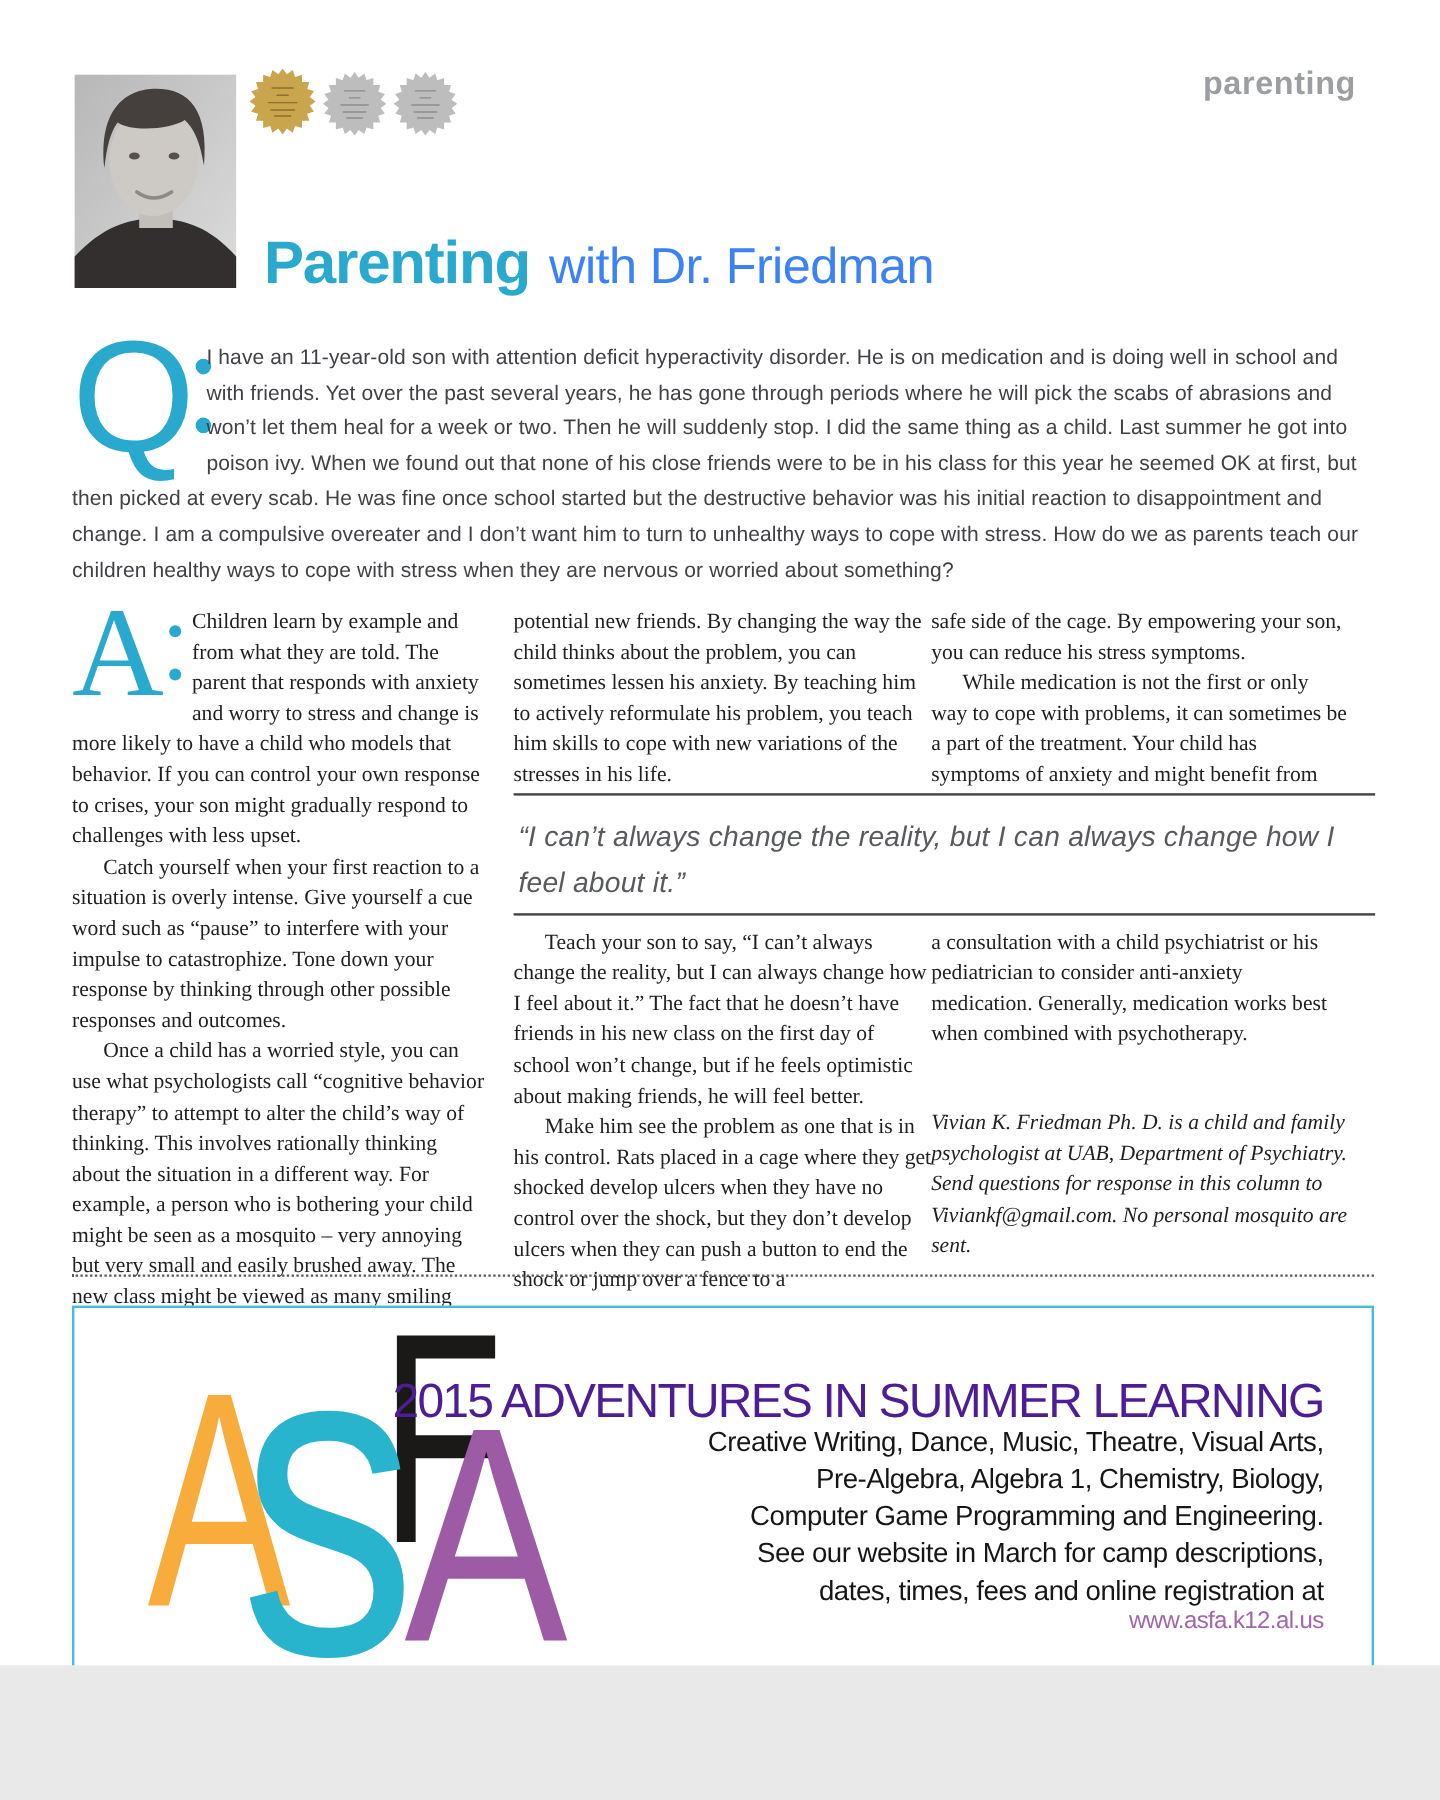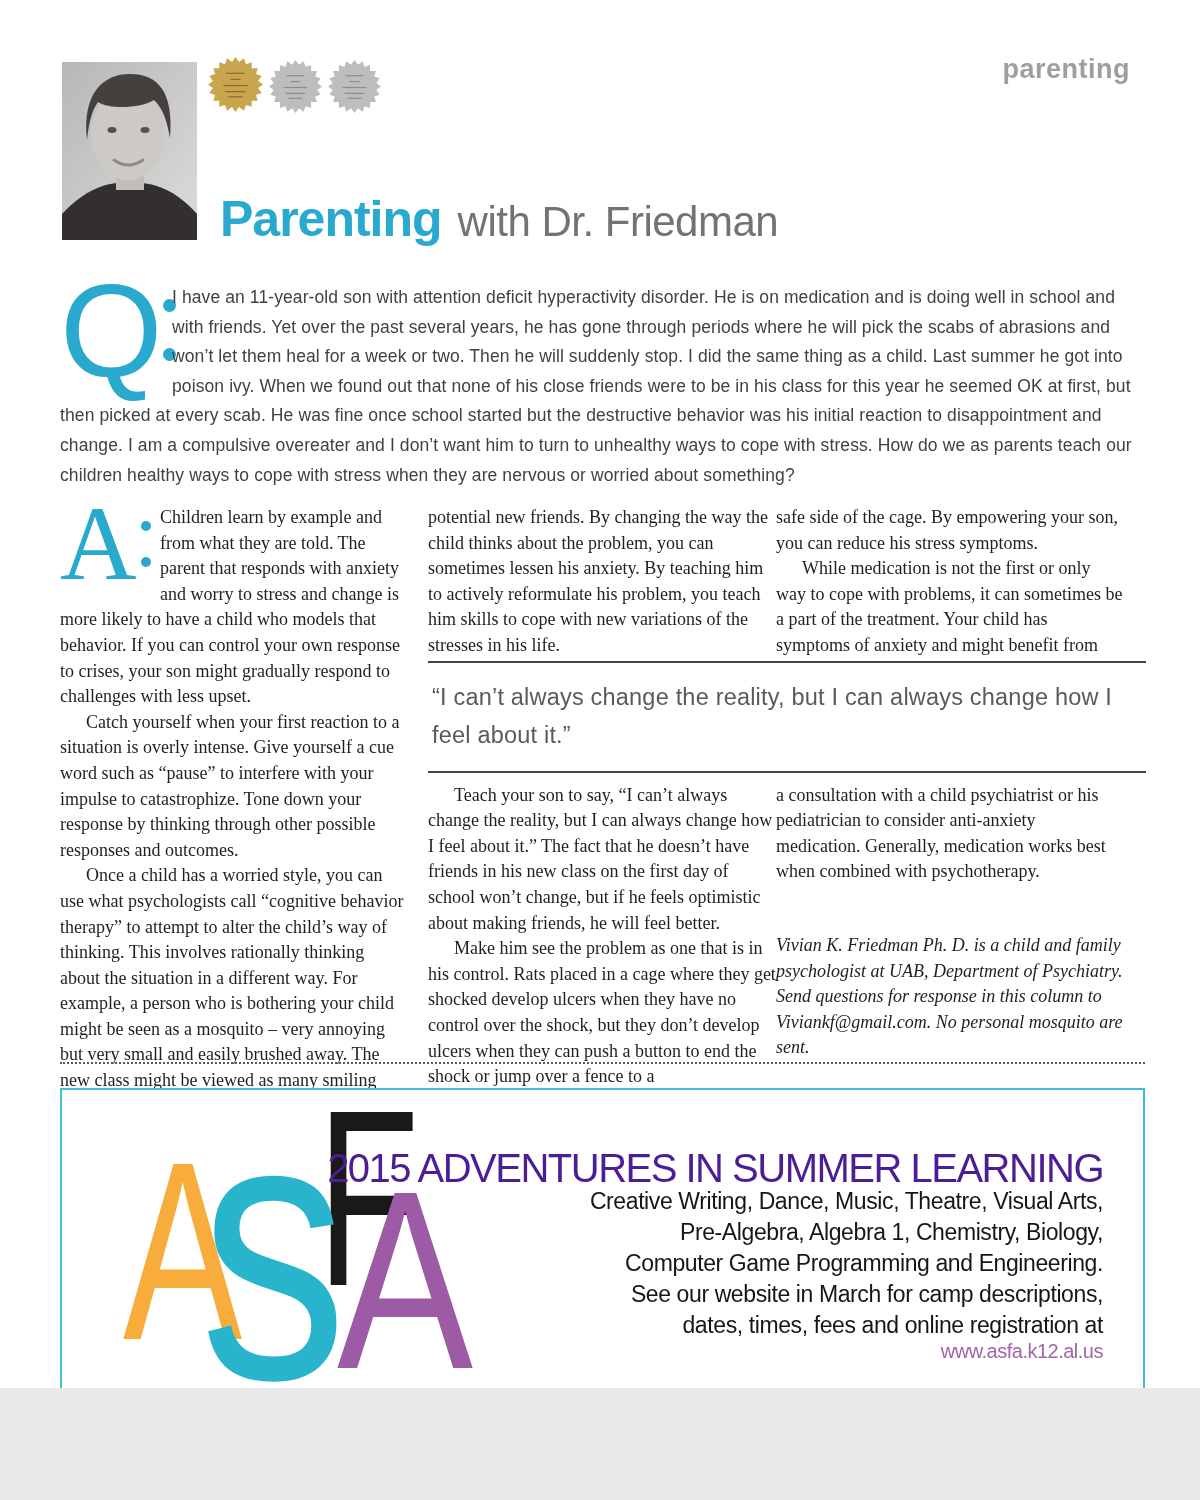--- a/index.html
+++ b/index.html
@@ -11,21 +11,21 @@
   .author-photo{position:absolute;left:62px;top:62px;width:135px;height:178px;}
   .badges{position:absolute;left:208px;top:57px;display:flex;gap:6px;align-items:flex-start;}
   .badge{width:55px;height:55px;}
   .badge.silver{margin-top:3px;width:53px;height:53px;}
   .section-label{
     position:absolute;top:54px;right:70px;font-size:27px;font-weight:bold;
     color:#9d9ea2;letter-spacing:0.5px;
   }
   .title-row{position:absolute;left:220px;top:190px;display:flex;align-items:baseline;}
   .title-accent{font-size:50px;font-weight:800;color:#29a9ce;letter-spacing:-1px;}
-  .title-rest{font-size:42px;font-weight:300;color:#737373;margin-left:16px;letter-spacing:-0.5px;}
+  .title-rest{font-size:42px;font-weight:300;color:#3b82f6;margin-left:16px;letter-spacing:-0.5px;}
 
   
   .q-section{position:absolute;left:60px;top:283px;width:1086px;}
   .qa-drop{float:left;display:flex;align-items:flex-start;}
   .q-drop{width:112px;height:89px;}
   .q-letter{font-size:132px;line-height:0.72;font-weight:400;color:#29a9ce;letter-spacing:-4px;}
   .dots{display:flex;flex-direction:column;justify-content:space-between;}
   .q-dots{height:62px;margin-top:16px;margin-left:4px;}
   .dot{border-radius:50%;background:#29a9ce;}
   .q-dot{width:13px;height:13px;}
@@ -42,23 +42,23 @@
   .a-section p.indent{text-indent:26px;}
   .a-drop{width:100px;height:78px;}
   .a-letter{font-size:106px;line-height:0.74;font-weight:400;color:#29a9ce;letter-spacing:-2px;}
   .a-dots{height:46px;margin-top:16px;margin-left:6px;}
   .a-dot{width:10px;height:10px;}
   .ans-top-row,.ans-bottom-row{display:flex;}
   .ans-top-row{min-height:150px;}
   .ans-right .col{width:348px;flex:0 0 348px;}
   .pull-quote{
     border-top:2px solid #454547;border-bottom:2px solid #454547;
-    padding:15px 4px 17px 4px;margin:2px 0 10px 0;
+    padding:15px 4px 7px 4px;margin:2px 0 10px 0;
     font-family:"Liberation Sans",sans-serif;font-size:23.5px;line-height:38px;
-    color:#595a5d;letter-spacing:0.2px;
+    color:#595a5d;letter-spacing:0.2px;font-style:italic;
   }
   .bio{margin-top:48px !important;font-style:italic;}
 
   
   .dotted-divider{position:absolute;left:60px;right:55px;top:1062px;border-top:2px dotted #5a5a5a;}
 
   
   .ad-box{
     position:absolute;left:60px;top:1088px;width:1081px;height:341px;
     border:2px solid #43bed8;background:#fff;overflow:hidden;

